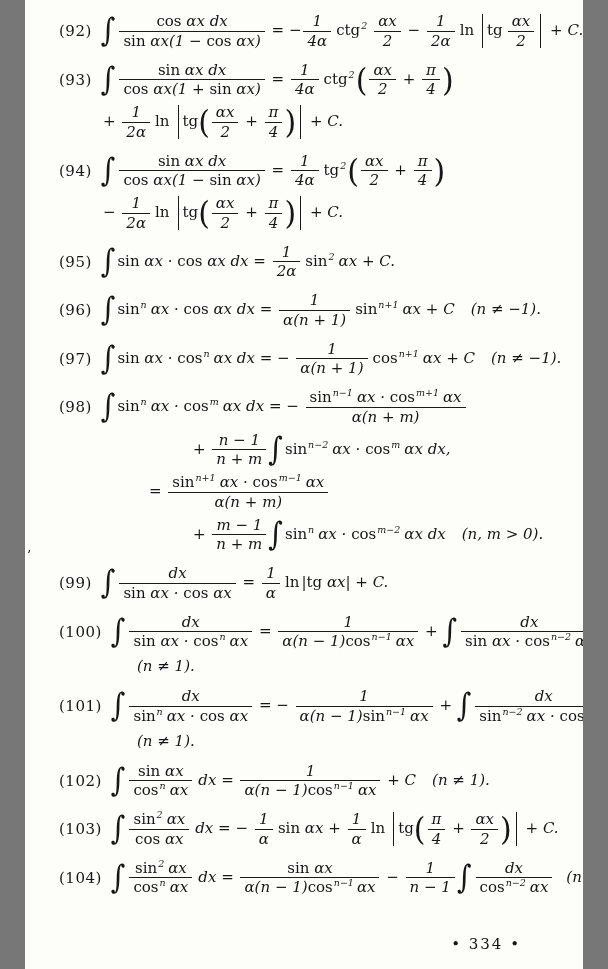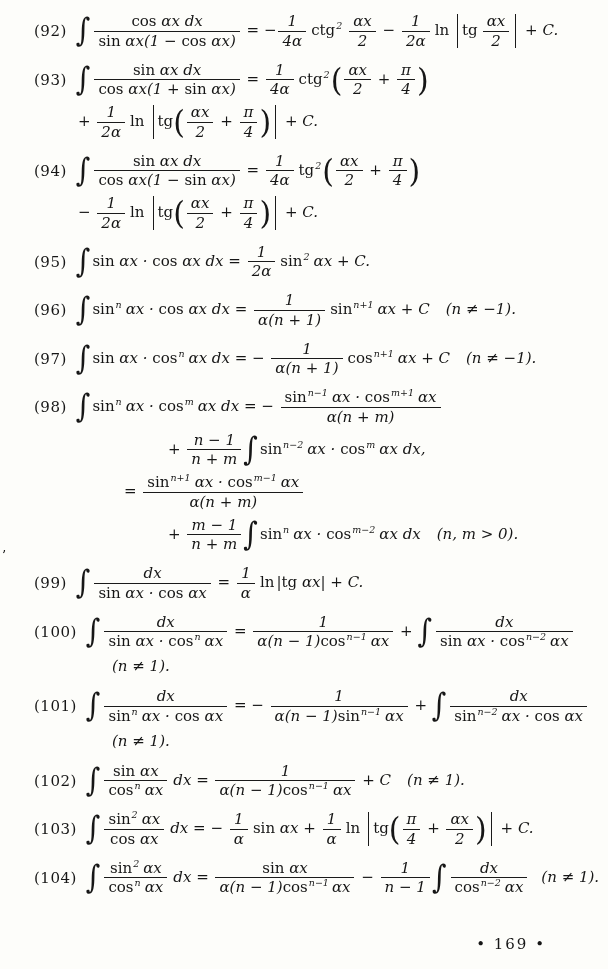--- a/index.html
+++ b/index.html
@@ -1,19 +1,19 @@
 <!DOCTYPE html>
 <html><head>
 <meta charset="utf-8">
 <title>Integral Table Page</title>
 <style>
   html,body { margin:0; padding:0; background:#777; }
   .page {
     position:relative;
-    width:608px; height:969px;
+    width:558px; height:969px;
     margin:0 auto;
     background:#fdfdfa;
     font-family:"DejaVu Serif", serif;
     color:#161616;
     overflow:hidden;
   }
   .formula-list { padding-top:10px; }
   .formula { margin-bottom:6px; }
   .fline {
     display:flex;
@@ -138,14 +138,14 @@
         <div class="fline" style="padding-left: 34px;"><span class="fnum">(102)</span><span class="fbody"><span class="int">∫</span><span class="frac"><span class="num"><span class="mr">sin </span><span class="mi">αx</span></span><span class="den"><span class="mr">cos</span><sup class="ms"><span class="mi">n</span></sup><span style="display: inline-block; width: 3px; height: 1px;"></span><span class="mi">αx</span></span></span><span style="display: inline-block; width: 4px; height: 1px;"></span><span class="mi">dx = </span><span class="frac"><span class="num"><span class="mi">1</span></span><span class="den"><span class="mi">α(n − 1)</span><span class="mr">cos</span><sup class="ms"><span class="mi">n−1</span></sup><span style="display: inline-block; width: 3px; height: 1px;"></span><span class="mi">αx</span></span></span><span class="mi"> + C</span><span style="display: inline-block; width: 16px; height: 1px;"></span><span class="mi">(n ≠ 1).</span></span></div>
       </div>
       <div class="formula">
         <div class="fline" style="padding-left: 34px;"><span class="fnum">(103)</span><span class="fbody"><span class="int">∫</span><span class="frac"><span class="num"><span class="mr">sin</span><sup class="ms"><span class="mi">2</span></sup><span style="display: inline-block; width: 3px; height: 1px;"></span><span class="mi">αx</span></span><span class="den"><span class="mr">cos </span><span class="mi">αx</span></span></span><span style="display: inline-block; width: 4px; height: 1px;"></span><span class="mi">dx = − </span><span class="frac"><span class="num"><span class="mi">1</span></span><span class="den"><span class="mi">α</span></span></span><span style="display: inline-block; width: 3px; height: 1px;"></span><span class="mr">sin </span><span class="mi">αx + </span><span class="frac"><span class="num"><span class="mi">1</span></span><span class="den"><span class="mi">α</span></span></span><span style="display: inline-block; width: 3px; height: 1px;"></span><span class="mr">ln</span><span style="display: inline-block; width: 4px; height: 1px;"></span><span class="vbar"></span><span class="mr">tg</span><span class="big">(</span><span class="frac"><span class="num"><span class="mi">π</span></span><span class="den"><span class="mi">4</span></span></span><span class="mi"> + </span><span class="frac"><span class="num"><span class="mi">αx</span></span><span class="den"><span class="mi">2</span></span></span><span class="big">)</span><span class="vbar"></span><span class="mi"> + C.</span></span></div>
       </div>
       <div class="formula">
         <div class="fline" style="padding-left: 34px;"><span class="fnum">(104)</span><span class="fbody"><span class="int">∫</span><span class="frac"><span class="num"><span class="mr">sin</span><sup class="ms"><span class="mi">2</span></sup><span style="display: inline-block; width: 3px; height: 1px;"></span><span class="mi">αx</span></span><span class="den"><span class="mr">cos</span><sup class="ms"><span class="mi">n</span></sup><span style="display: inline-block; width: 3px; height: 1px;"></span><span class="mi">αx</span></span></span><span style="display: inline-block; width: 4px; height: 1px;"></span><span class="mi">dx = </span><span class="frac"><span class="num"><span class="mr">sin </span><span class="mi">αx</span></span><span class="den"><span class="mi">α(n − 1)</span><span class="mr">cos</span><sup class="ms"><span class="mi">n−1</span></sup><span style="display: inline-block; width: 2px; height: 1px;"></span><span class="mi">αx</span></span></span><span class="mi"> − </span><span class="frac"><span class="num"><span class="mi">1</span></span><span class="den"><span class="mi">n − 1</span></span></span><span class="int">∫</span><span class="frac"><span class="num"><span class="mi">dx</span></span><span class="den"><span class="mr">cos</span><sup class="ms"><span class="mi">n−2</span></sup><span style="display: inline-block; width: 3px; height: 1px;"></span><span class="mi">αx</span></span></span><span style="display: inline-block; width: 12px; height: 1px;"></span><span class="mi">(n ≠ 1).</span></span></div>
       </div>
     </div>
   <div class="stray-mark">’</div>
-  <div class="page-number">• 169 •</div>
+  <div class="page-number">• 334 •</div>
 </div>
 
 </body></html>

